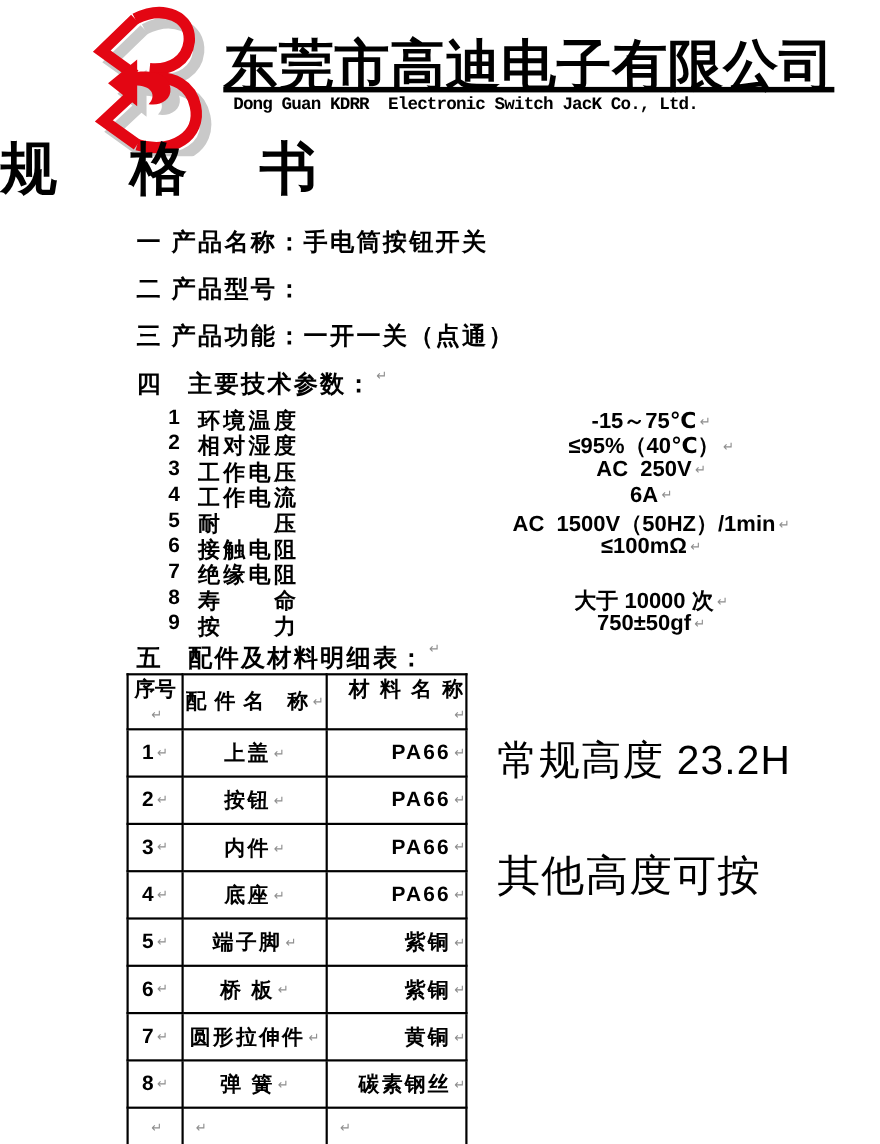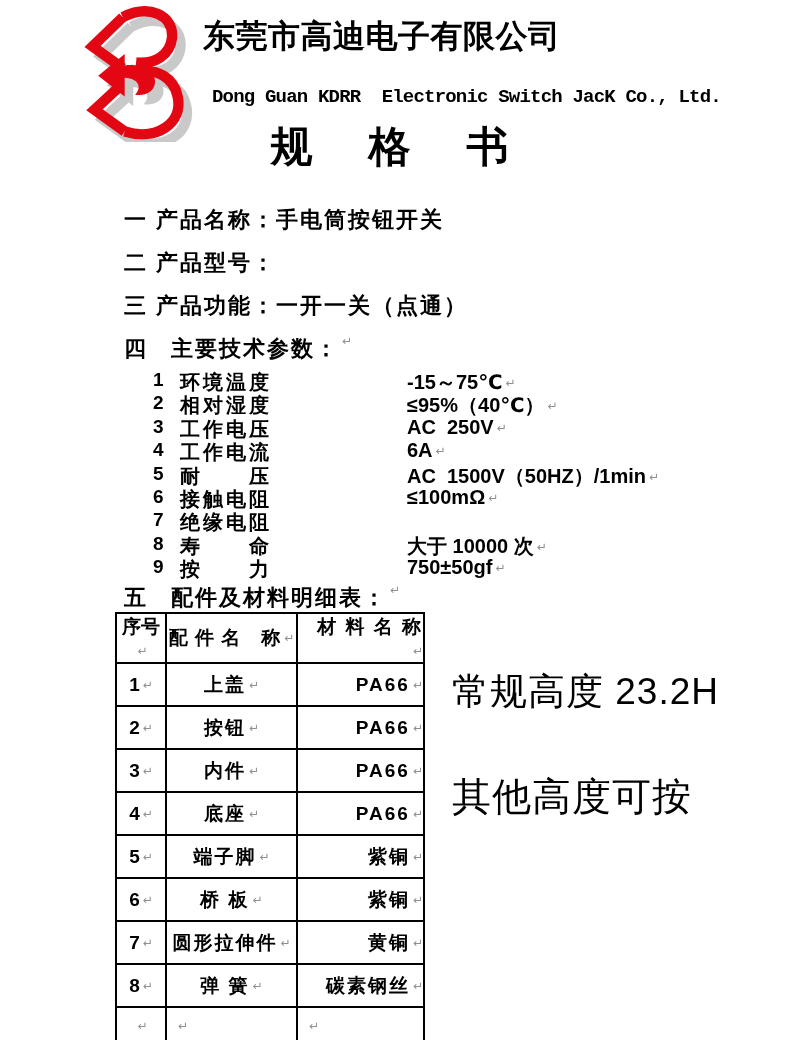--- a/index.html
+++ b/index.html
@@ -9,51 +9,51 @@
     width: 800px;
     height: 1040px;
     background: #ffffff;
     color: #000;
     font-family: "Liberation Sans", "DejaVu Sans", sans-serif;
     overflow: hidden;
   }
   
   .logo { position: absolute; left: 66px; top: 2px; width: 142px; height: 140px; }
   .company-cn {
-    position: absolute; left: 203px; top: 15px;
-    font-size: 32px; font-weight: bold; letter-spacing: 0.5px; white-space: pre;
+    position: absolute; left: 203px; top: 26px;
+    font-size: 50px; font-weight: bold; letter-spacing: 0.5px; white-space: pre; text-decoration: underline;
   }
   .company-en {
     position: absolute; left: 212px; top: 86px;
     font-family: "Liberation Mono", "DejaVu Sans Mono", monospace;
-    font-size: 19px; font-weight: bold; letter-spacing: -0.8px; white-space: pre;
+    font-size: 16px; font-weight: bold; letter-spacing: -0.8px; white-space: pre;
   }
   .doc-title {
     position: absolute; left: 0; top: 119px; width: 786px;
-    text-align: center; font-size: 42px; font-weight: bold;
+    text-align: left; font-size: 52px; font-weight: bold;
     letter-spacing: 7px; white-space: pre;
   }
   
   .item {
     position: absolute; left: 124px; display: flex;
     font-size: 22px; font-weight: bold; letter-spacing: 2px; white-space: pre;
   }
   .item .num { display: inline-block; width: 32px; flex: none; }
   .item-1 { top: 205px; }
   .item-2 { top: 248px; }
   .item-3 { top: 291px; }
   .item-4 { top: 334px; }
   .item-4 .num, .section-5 .num { width: 47px; }
   .section-5 { top: 583px; }
   
   .params { position: absolute; left: 0; top: 369px; width: 800px; }
   .param-row { position: relative; height: 23.4px; font-weight: bold; }
   .param-no   { position: absolute; left: 153px; top: 0; font-size: 19px; }
   .param-name { position: absolute; left: 180px; top: 0; font-size: 20px; letter-spacing: 3px; white-space: pre; }
-  .param-val  { position: absolute; left: 407px; top: 0; width: 300px; font-size: 20px; }
+  .param-val  { position: absolute; left: 442px; top: 0; width: 300px; text-align: center; font-size: 20px; }
   .param-val .v { white-space: pre; }
   
   .pm {
     color: #8f8f8f; font-size: 12px; font-weight: normal;
     margin-left: 3px; letter-spacing: 0; vertical-align: 2px;
     font-family: "DejaVu Sans", sans-serif;
   }
   
   .parts-table {
     position: absolute; left: 115px; top: 612px;

